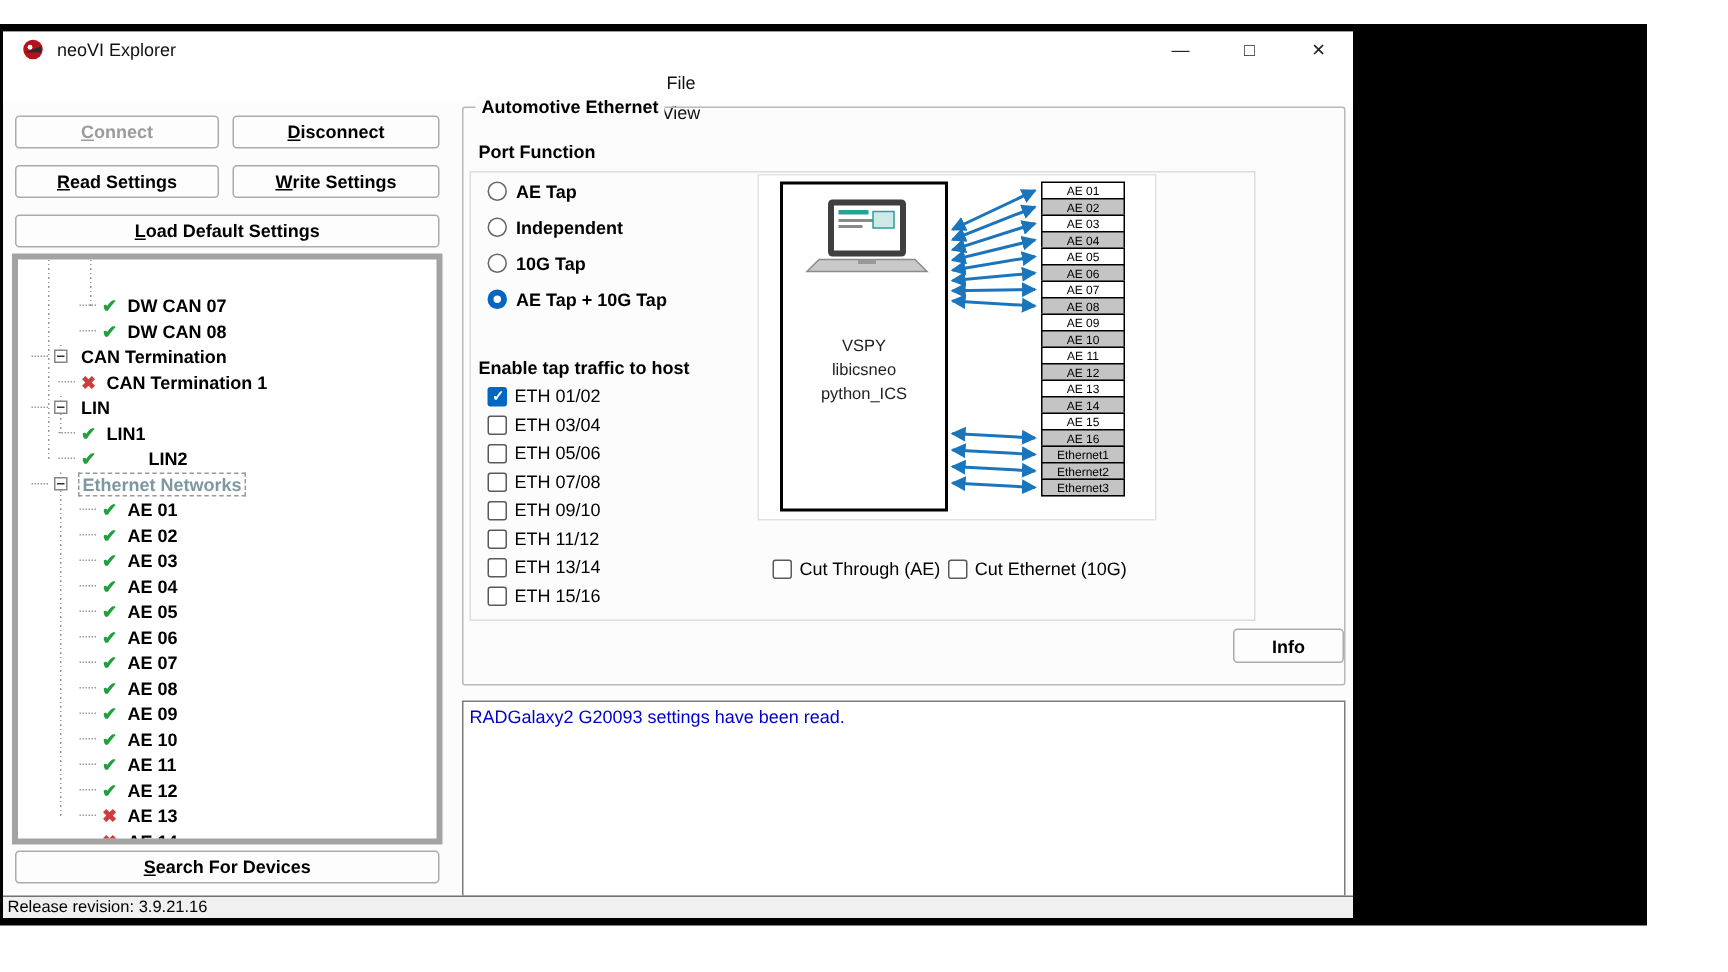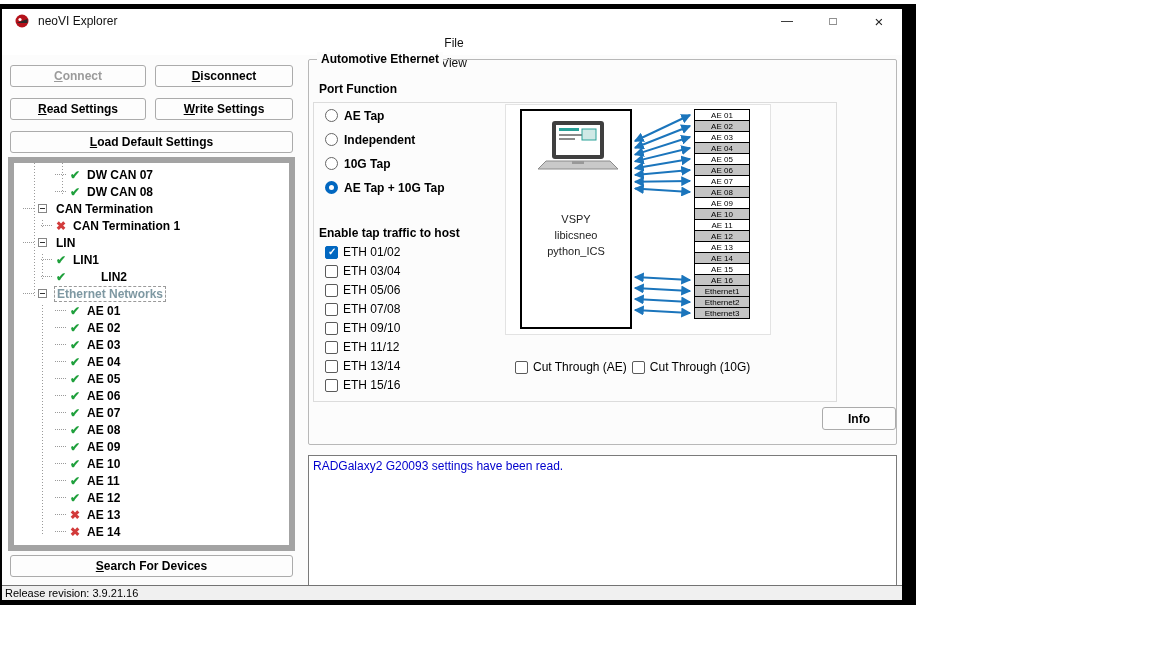--- a/index.html
+++ b/index.html
@@ -1,17 +1,17 @@
 <!DOCTYPE html>
 <html><head>
 <meta charset="utf-8">
 <style>
   * { box-sizing: border-box; margin: 0; padding: 0; }
   html,body { width:1152px; height:648px; background:#ffffff; font-family:"Liberation Sans", sans-serif; }
-  .frame { position:absolute; left:0; top:4px; width:916px; height:601px; background:#000; }
+  .frame { position:absolute; left:0; top:16px; width:1098px; height:601px; background:#000; }
   .window { position:absolute; left:2px; top:5px; width:900px; height:591px; background:#fcfcfc; overflow:hidden; }
 
   
   .titlebar { height:24px; background:#fff; display:flex; align-items:center; }
   .app-icon { width:16px; height:16px; margin-left:12px; flex:none; }
   .title-text { font-size:12px; color:#111; margin-left:8px; }
   .win-controls { margin-left:auto; display:flex; height:100%; }
   .win-btn { width:46px; height:100%; display:flex; align-items:center; justify-content:center; font-size:12px; color:#222; cursor:default; }
   .win-btn.close { font-size:15px; }
 
@@ -20,21 +20,21 @@
   .menu-item { font-size:12px; padding:3px 8px; color:#111; }
 
   
   .btn { position:absolute; background:#fdfdfd; border:1px solid #ababab; border-radius:3px;
          font-family:"Liberation Sans", sans-serif; font-size:12px; font-weight:bold; color:#000;
          display:flex; align-items:center; justify-content:center; cursor:default; }
   .btn.disabled { color:#9b9b9b; }
 
   
   .tree { position:absolute; left:6px; top:148px; width:287px; height:394px; background:#fff;
-          border:6px solid #a3a3a3; overflow:hidden; padding-top:3px; }
+          border:4px solid #a3a3a3; overflow:hidden; padding-top:22px; }
   .trow { position:relative; height:17px; display:flex; align-items:center;
           font-size:12px; font-weight:bold; color:#000; white-space:nowrap; }
   .trow::before { content:""; position:absolute; top:8px; left:calc(var(--ind) - 13px); width:11px;
                   border-top:1px dotted #9a9a9a; }
   .t-icon { width:14px; height:14px; flex:none; display:inline-flex; align-items:center; justify-content:center; }
   .icon-check .t-icon::before { content:"✔"; color:#1fa03c; font-size:12px; line-height:1; }
   .icon-x .t-icon::before { content:"✖"; color:#d23b3b; font-size:12px; line-height:1; }
   .icon-node .t-icon { width:9px; height:9px; border:1px solid #868686; background:#fff; margin:0 4px 0 2px; position:relative; }
   .icon-node .t-icon::before { content:""; position:absolute; left:1px; right:1px; top:3px; border-top:1px solid #333; }
   .t-label { margin-left:3px; padding:0 2px; }
@@ -431,21 +431,21 @@
 
       <div class="cut-list">
 
           <div class="check-row">
             <span class="checkbox"></span>
             <span class="check-label">Cut Through (AE)</span>
           </div>
 
           <div class="check-row">
             <span class="checkbox"></span>
-            <span class="check-label">Cut Through (10G)</span>
+            <span class="check-label">Cut Ethernet (10G)</span>
           </div>
         </div>
 
       <button class="btn" style="left:513px;top:347px;width:74px;height:23px;">Info</button>
     </div>
 
     <div class="msgbox">
       <div class="msg-text">RADGalaxy2 G20093 settings have been read.</div>
     </div>
 

